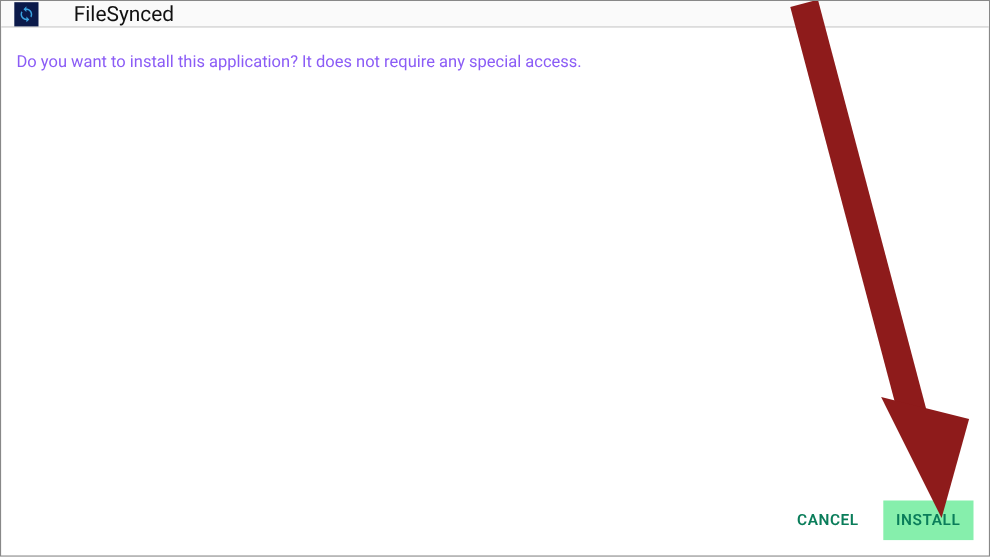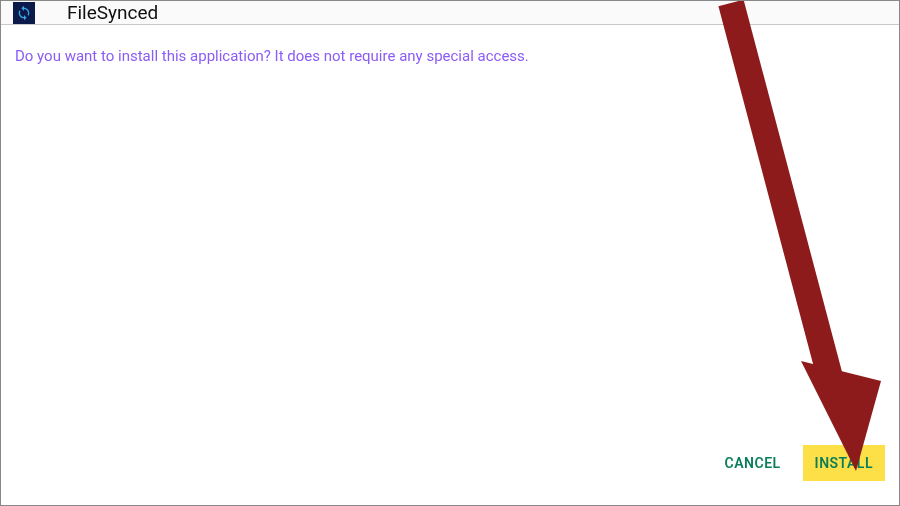--- a/index.html
+++ b/index.html
@@ -45,40 +45,40 @@
     .content {
       padding: 22px 14px;
     }
     .prompt-text {
       font-size: 15px;
       color: #8b5cf6;
       line-height: 1.3;
     }
     .actions {
       position: absolute;
-      bottom: 24px;
+      bottom: 14px;
       right: 14px;
       display: flex;
       align-items: center;
       gap: 10px;
     }
     .btn {
       font-size: 14px;
       font-weight: 600;
       letter-spacing: 0.5px;
       text-transform: uppercase;
       padding: 10px 12px;
       border: none;
       background: transparent;
       color: #0a7d5a;
       cursor: pointer;
       font-family: inherit;
     }
     .btn.install {
-      background: #fde047;
+      background: #86efac;
     }
     .arrow-overlay {
       position: absolute;
       top: 0;
       left: 0;
       width: 900px;
       height: 506px;
       pointer-events: none;
     }
   </style>

